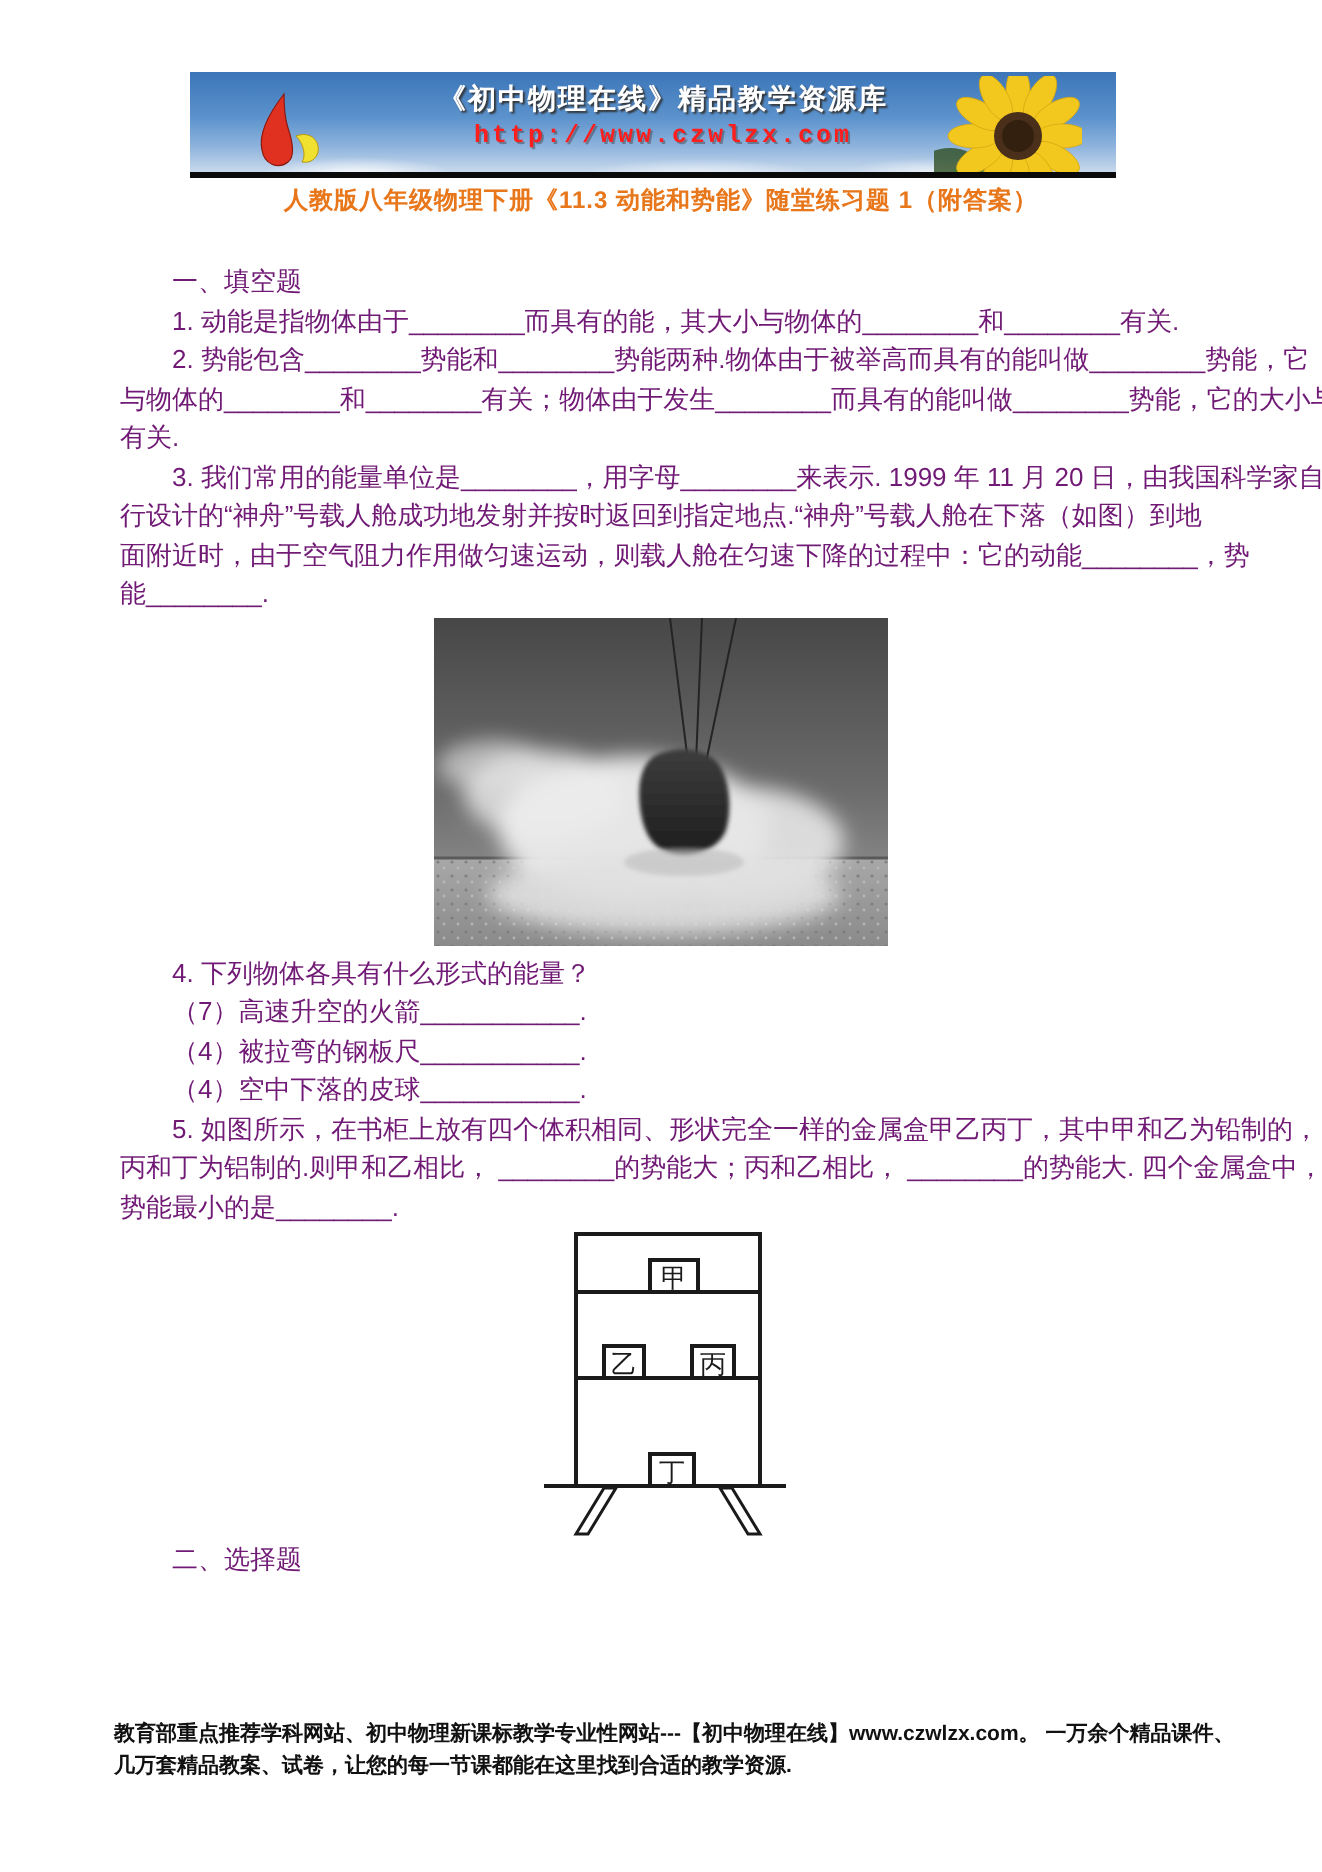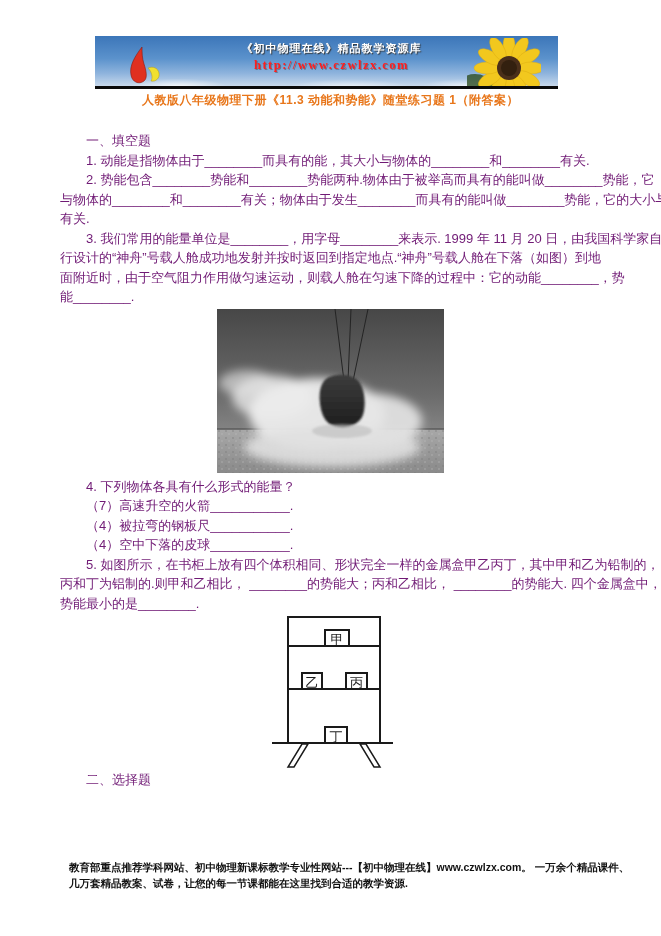--- a/index.html
+++ b/index.html
@@ -13,25 +13,25 @@
     border-bottom:3px solid #0a0a0a;
     background:
       radial-gradient(70px 12px at 18% 102%, rgba(255,255,255,.85), rgba(255,255,255,0) 70%),
       radial-gradient(90px 14px at 55% 106%, rgba(255,255,255,.75), rgba(255,255,255,0) 70%),
       radial-gradient(60px 10px at 80% 100%, rgba(255,255,255,.6), rgba(255,255,255,0) 70%),
       linear-gradient(180deg,#3c76b9 0%,#5b92cc 45%,#8fb4dd 75%,#c8d9ec 100%);
   }
   .logo{position:absolute;left:28px;top:10px;width:44px;height:40px;}
   .banner-text{position:absolute;left:98px;right:88px;top:5px;text-align:center;}
   .site-name{
-    font-size:11px;font-weight:bold;color:#ffffff;letter-spacing:1px;
+    font-size:14px;font-weight:bold;color:#ffffff;letter-spacing:1px;
     text-shadow:1px 1px 1px #333333;white-space:nowrap;
   }
   .site-url{
-    font-family:Liberation Serif, serif;
+    font-family:Liberation Mono, monospace;
     font-size:12.5px;font-weight:bold;color:#ff1e1e;letter-spacing:1.5px;
     text-shadow:1px 1px 0 rgba(60,60,60,.45);margin-top:2px;white-space:nowrap;
   }
   .sunflower{position:absolute;left:372px;top:2px;width:74px;height:50px;}
   
   .title{
     position:absolute;top:92px;left:0;width:100%;text-align:center;
     font-size:12px;font-weight:bold;color:#e8761a;letter-spacing:.5px;white-space:nowrap;
   }
   
@@ -40,21 +40,21 @@
     font-size:13px;line-height:19.5px;color:#701a75;
   }
   .line{white-space:nowrap;}
   .line.ind{text-indent:2em;}
   .figure{display:block;}
   .fig-capsule{width:227px;height:164px;margin:2px auto 4px auto;display:block;}
   .fig-cabinet{width:150px;height:155px;margin:2px auto 0 auto;display:block;}
   
   .footer{
     position:absolute;left:57px;top:860px;width:556px;
-    font-size:10.5px;font-weight:bold;line-height:15.5px;color:#111111;margin-left:12px;
+    font-size:10.5px;font-weight:bold;line-height:15.5px;color:#111111;
   }
   .footer div{white-space:nowrap;}
 </style>
 </head>
 <body>
 
 <div class="banner">
   <svg class="logo" viewBox="0 0 44 40">
     <path d="M19,1 C12,10 6,20 8,29 C9,36 16,39 21,35 C25,32 23,24 21,18 C19,12 19,6 19,1 Z" fill="#e03020" stroke="#8a1a10" stroke-width="0.6"></path>
     <path d="M25,22 C30,20 35,22 36,27 C37,32 33,36 28,35 C30,32 29,26 25,22 Z" fill="#f0e030" stroke="#b89a10" stroke-width="0.5"></path>

